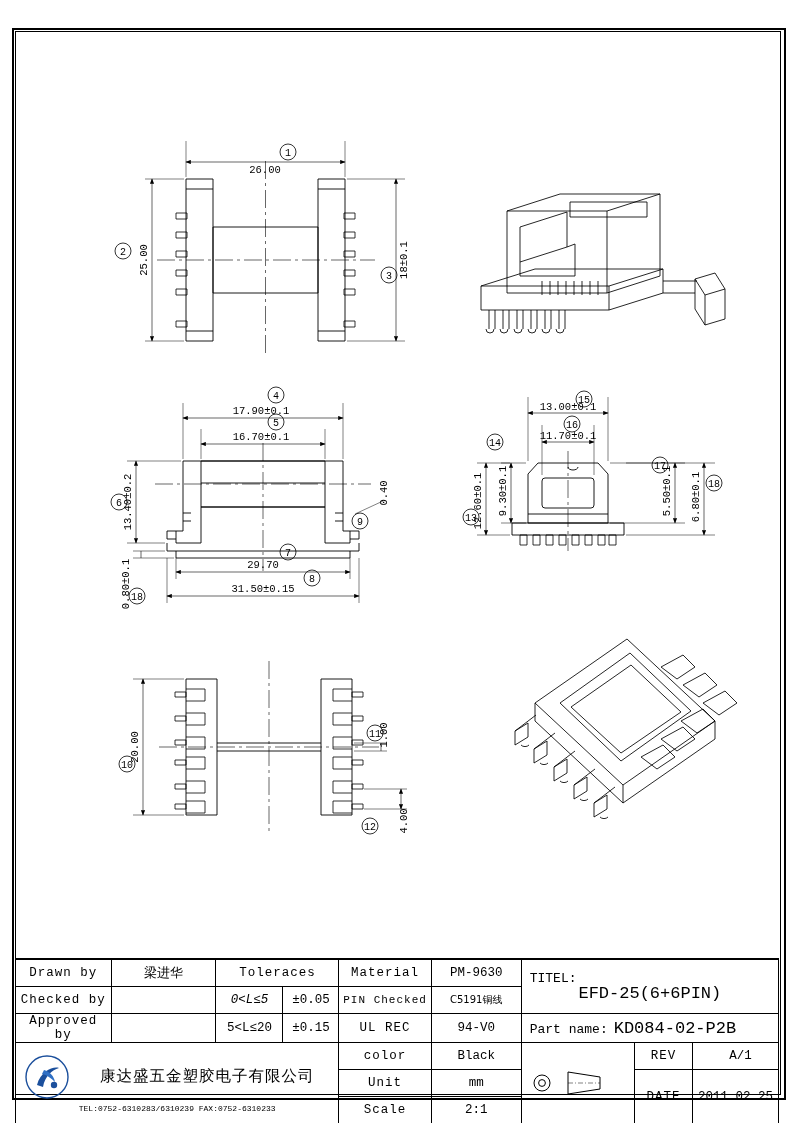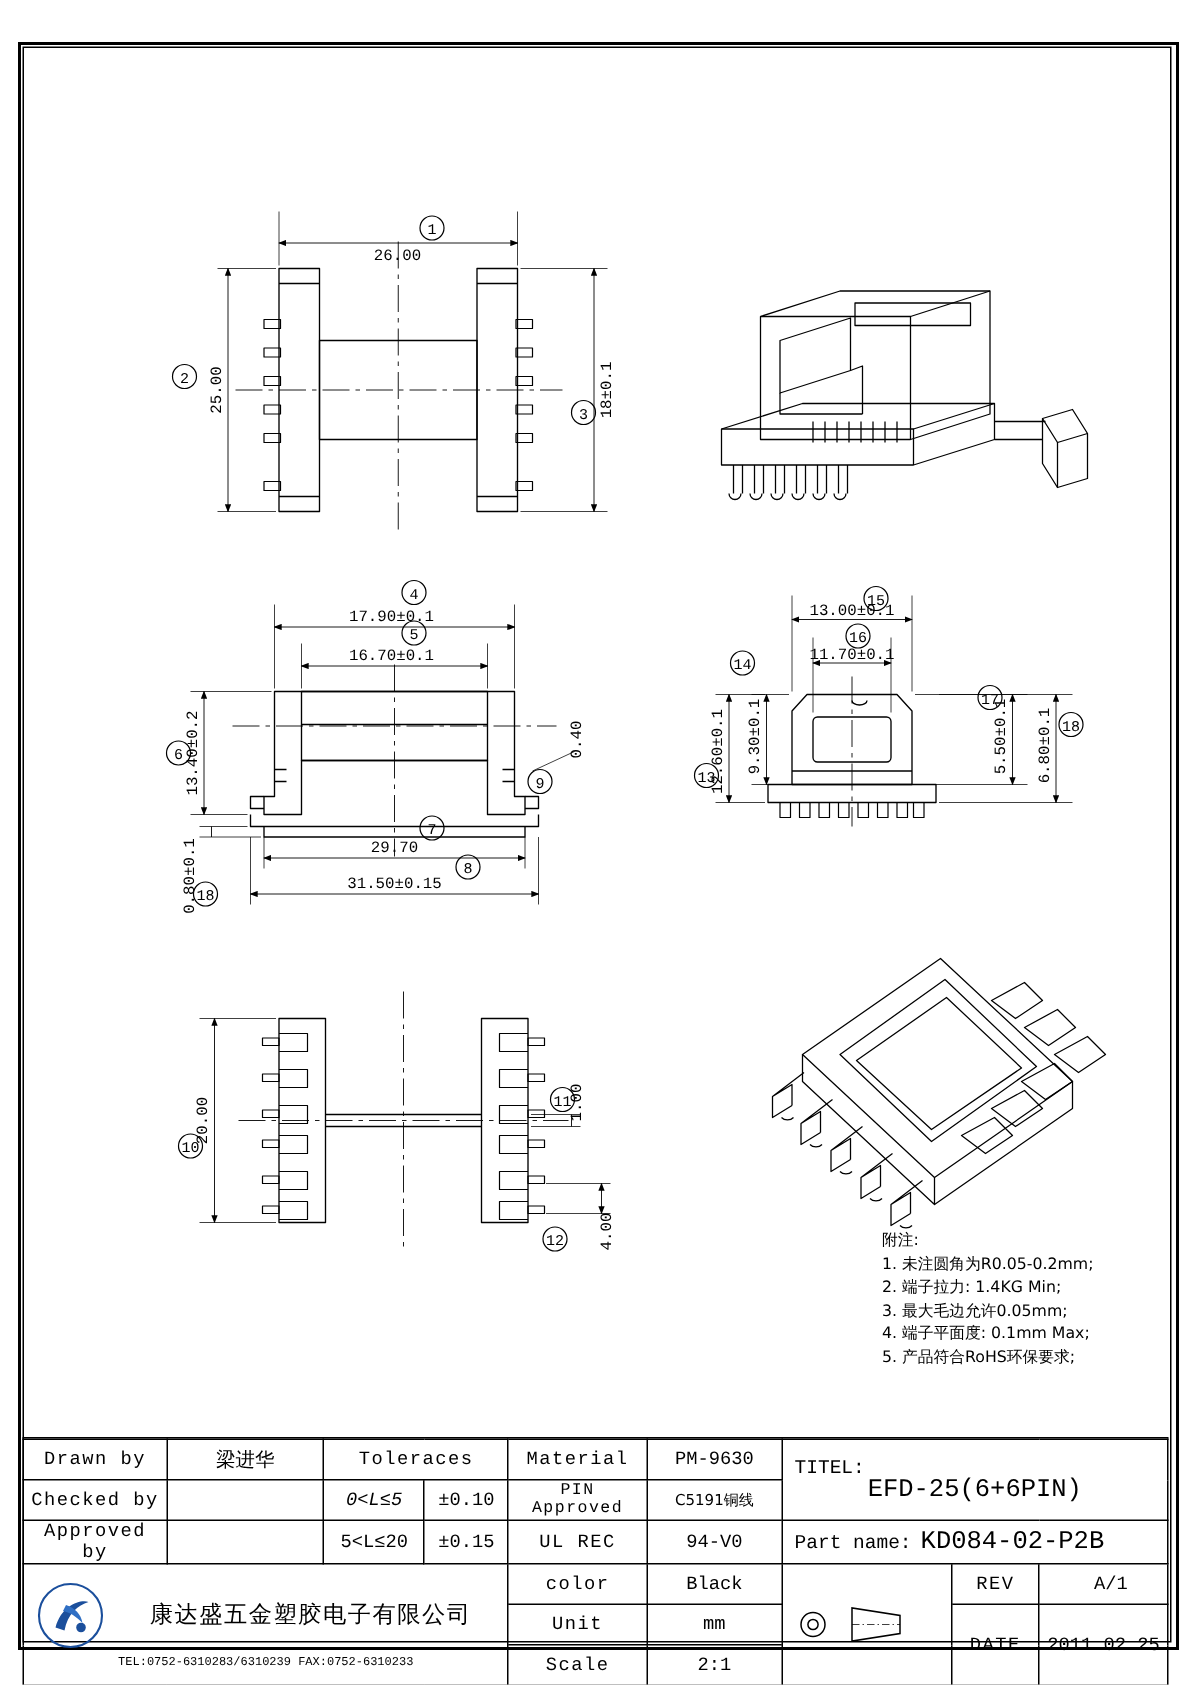--- a/index.html
+++ b/index.html
@@ -338,49 +338,41 @@
       <text x="123" y="716" transform="rotate(-90 123 716)">20.00</text>
       <circle cx="360" cy="702" r="8" fill="none" stroke="#000" stroke-width="0.8"></circle>
         <text x="360" y="706" font-size="10">11</text>
       <text x="372" y="704" transform="rotate(-90 372 704)">1.00</text>
       <circle cx="355" cy="795" r="8" fill="none" stroke="#000" stroke-width="0.8"></circle>
         <text x="355" y="799" font-size="10">12</text>
       <text x="392" y="790" transform="rotate(-90 392 790)">4.00</text>
     </g>
   </svg>
 
-  <div class="notes">
-    <div>附注:</div>
-    <div>1. 未注圆角为R0.05-0.2mm;</div>
-    <div>2. 端子拉力: 1.4KG Min;</div>
-    <div>3. 最大毛边允许0.05mm;</div>
-    <div>4. 端子平面度: 0.1mm Max;</div>
-    <div>5. 产品符合RoHS环保要求;</div>
-  </div>
 
   <div class="tb">
     <table>
       <tbody>
           <tr>
         <td style="width:96px;height:26px;" class="lbl">Drawn by</td>
         <td style="width:120px;" class="cn">梁进华</td>
         <td colspan="2" style="width:120px;" class="lbl">Toleraces</td>
         <td style="width:92px;" class="lbl">Material</td>
         <td style="width:96px;" class="mono">PM-9630</td>
         <td rowspan="2" colspan="4" style="width:240px;margin-left:36px;">
           <div style="text-align:left;padding-left:6px;" class="titel">TITEL:</div>
           <div class="bigtxt" style="margin-top:-2px;">EFD-25(6+6PIN)</div>
         </td>
       </tr>
       <tr>
         <td style="height:26px;" class="lbl">Checked by</td>
         <td class="cn"></td>
         <td style="width:66px;font-style:italic;" class="mono">0&lt;L≤5</td>
-        <td style="width:54px;" class="mono">±0.10</td>
-        <td class="lbl" style="font-size:11px;">PIN Approved</td>
+        <td style="width:54px;" class="mono">±0.05</td>
+        <td class="lbl" style="font-size:11px;">PIN Checked</td>
         <td class="cn" style="font-size:10px;">C5191铜线</td>
       </tr>
       <tr>
         <td style="height:26px;" class="lbl">Approved by</td>
         <td class="cn"></td>
         <td class="mono">5&lt;L≤20</td>
         <td class="mono">±0.15</td>
         <td class="lbl">UL  REC</td>
         <td class="mono">94-V0</td>
         <td colspan="4">

